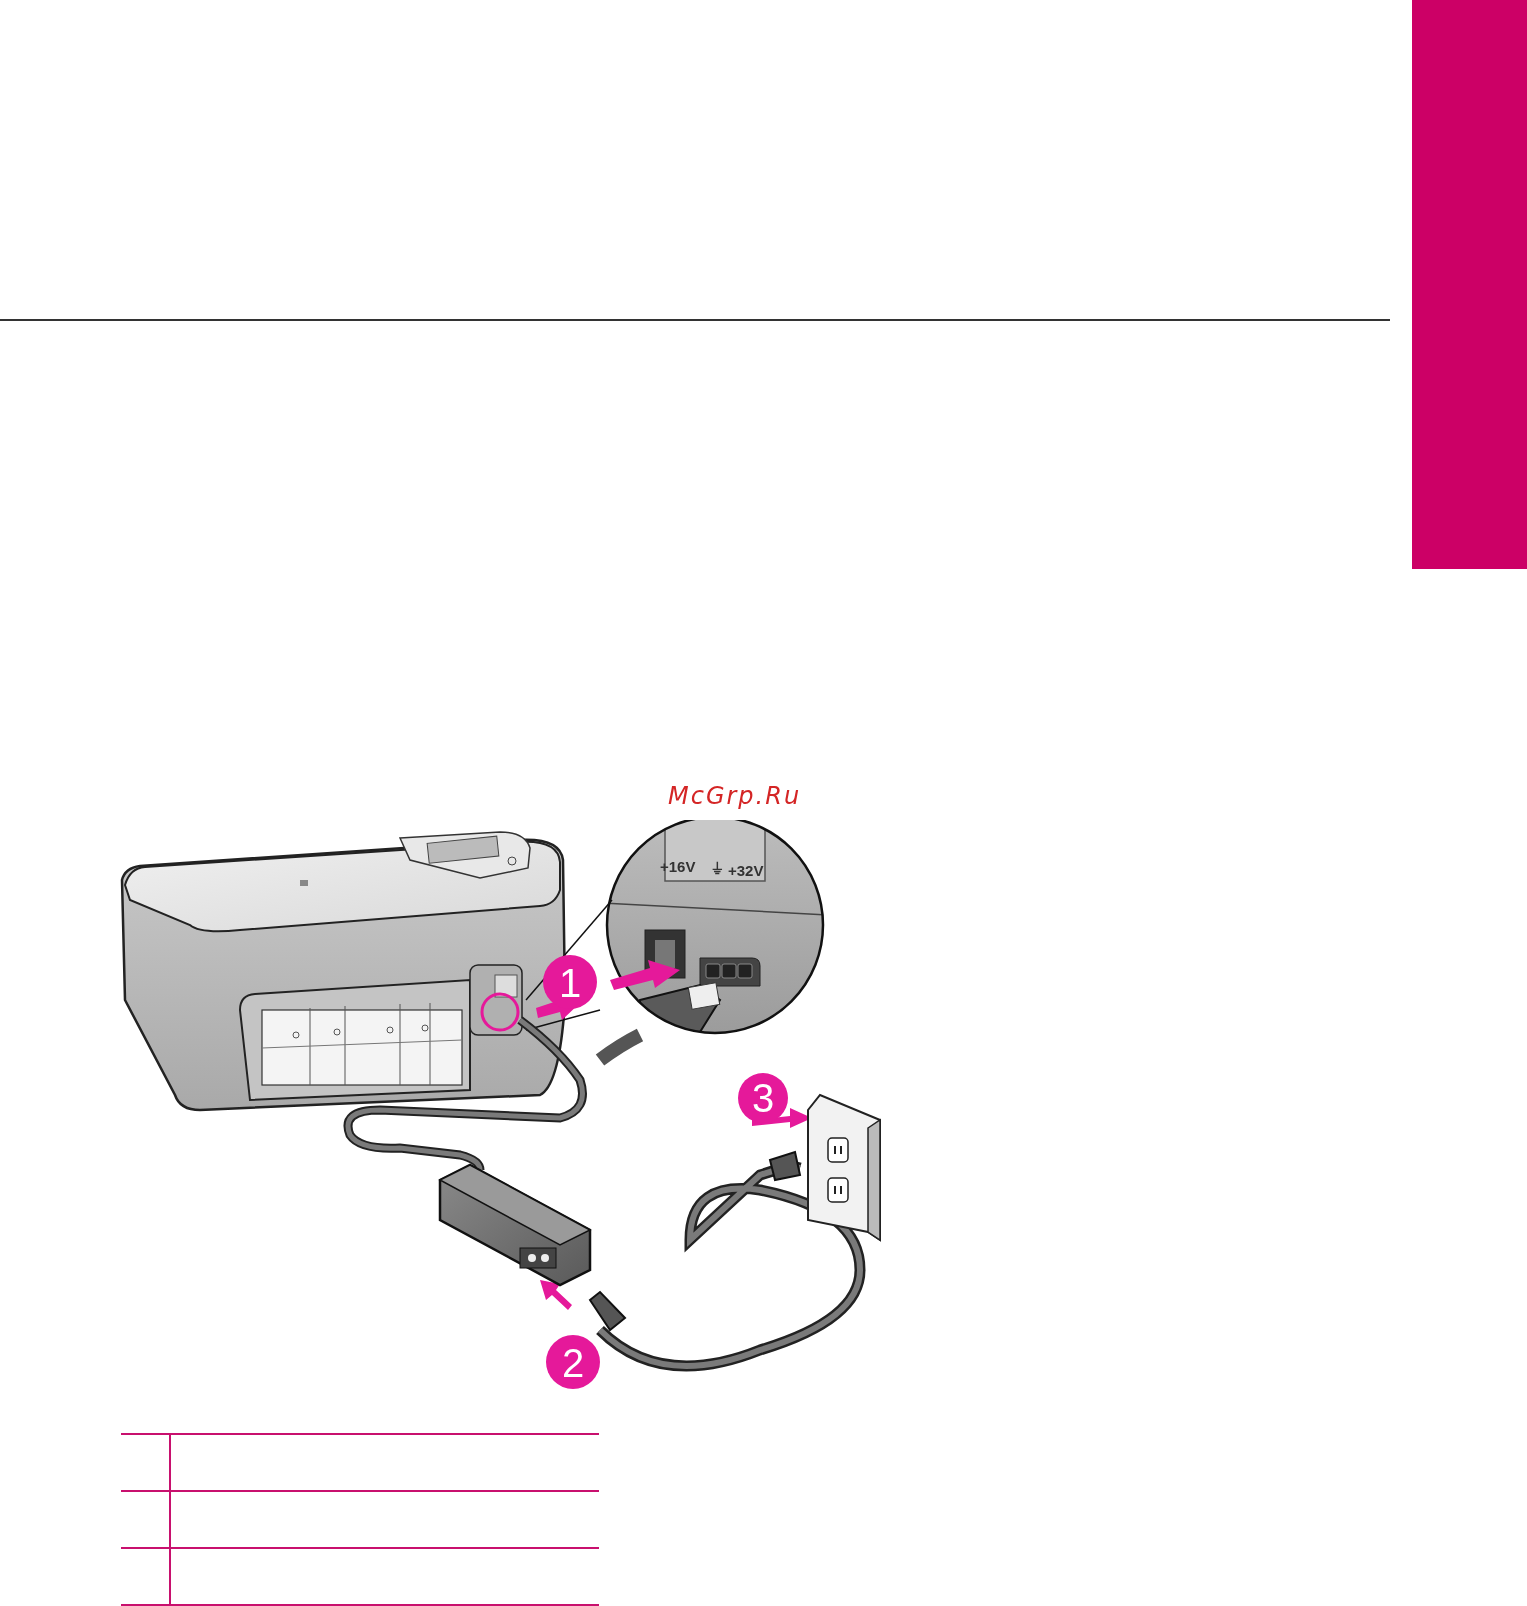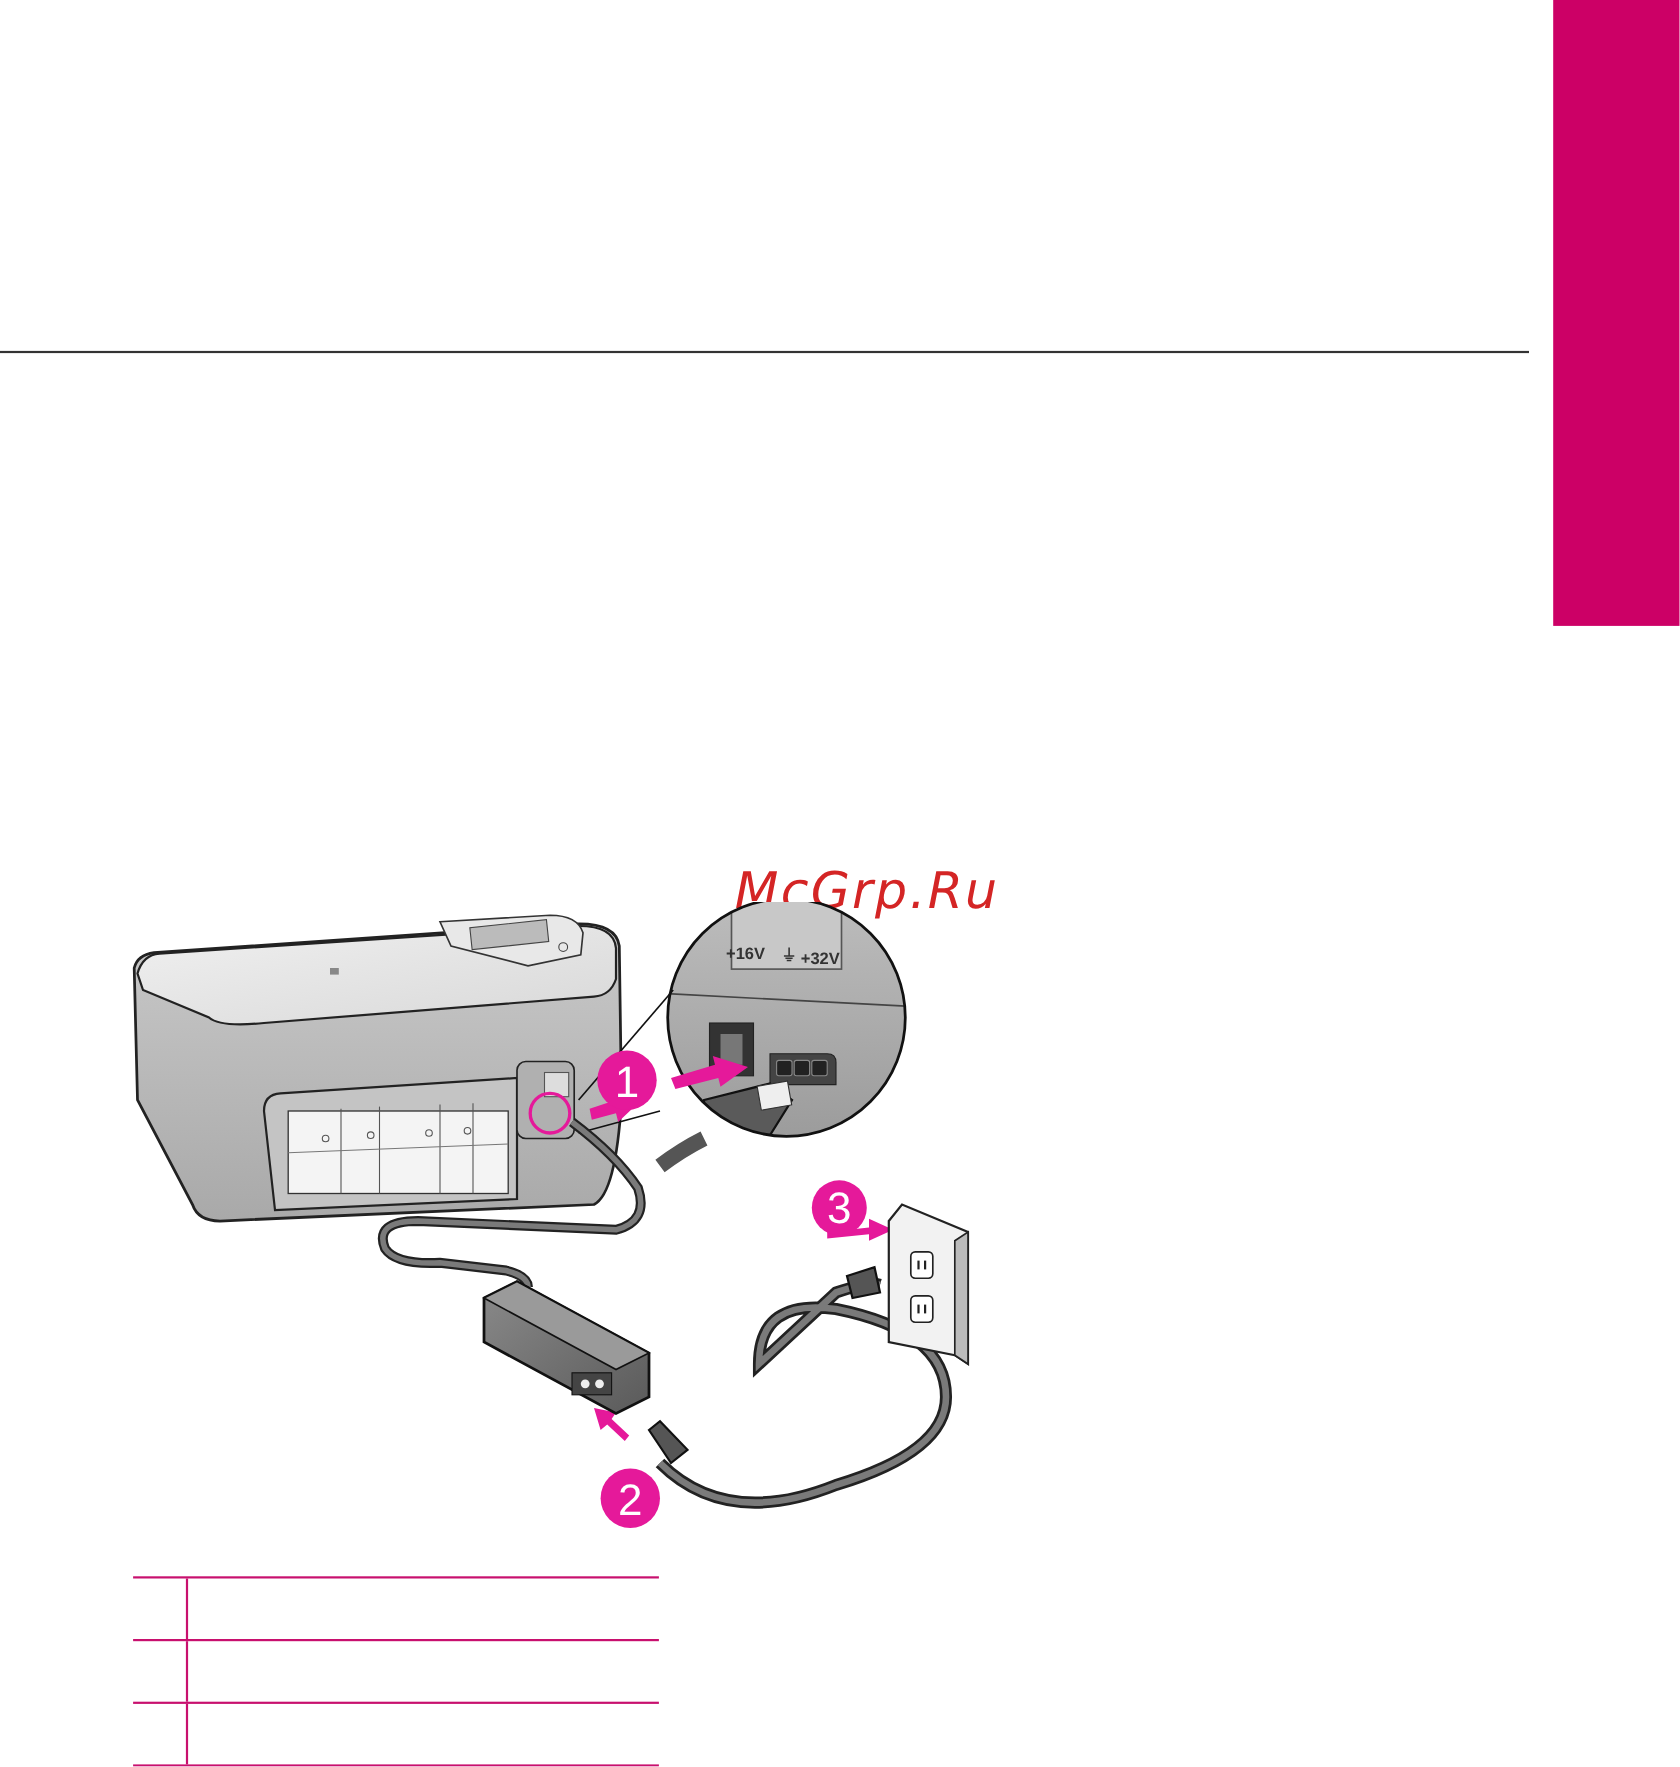--- a/index.html
+++ b/index.html
@@ -4,21 +4,21 @@
   <style>
     html, body { margin: 0; padding: 0; }
     body {
       width: 1527px; height: 1606px; position: relative; overflow: hidden;
       background: #ffffff; font-family: "Liberation Sans", sans-serif;
     }
     .side-tab { position: absolute; left: 1412px; top: 0; width: 115px; height: 569px; }
     .rule { position: absolute; left: 0; top: 319px; width: 1390px; height: 2px; background: #333333; }
     .watermark {
       position: absolute; left: 668px; top: 782px;
-      font-family: "DejaVu Sans", sans-serif; font-style: italic; font-size: 46px;
+      font-family: "DejaVu Sans", sans-serif; font-style: italic; font-size: 24px;
       letter-spacing: 2px; color: #d42525;
     }
     .illustration { position: absolute; left: 110px; top: 820px; width: 780px; height: 580px; text-decoration: underline; }
     .illustration svg { display: block; }
     .legend-table { position: absolute; left: 121px; top: 1433px; width: 478px; }
     .legend-row { position: relative; height: 57px; border-top: 2px solid #c8106e; box-sizing: border-box; }
     .legend-row:last-child { border-bottom: 2px solid #c8106e; height: 59px; }
     .legend-num { position: absolute; left: 0; top: 0; width: 50px; height: 100%; border-right: 2px solid #c8106e; box-sizing: border-box;
       font-size: 14px; color: #222; }
     .legend-desc { position: absolute; left: 58px; top: 0; right: 0; height: 100%; font-size: 14px; color: #222; }

